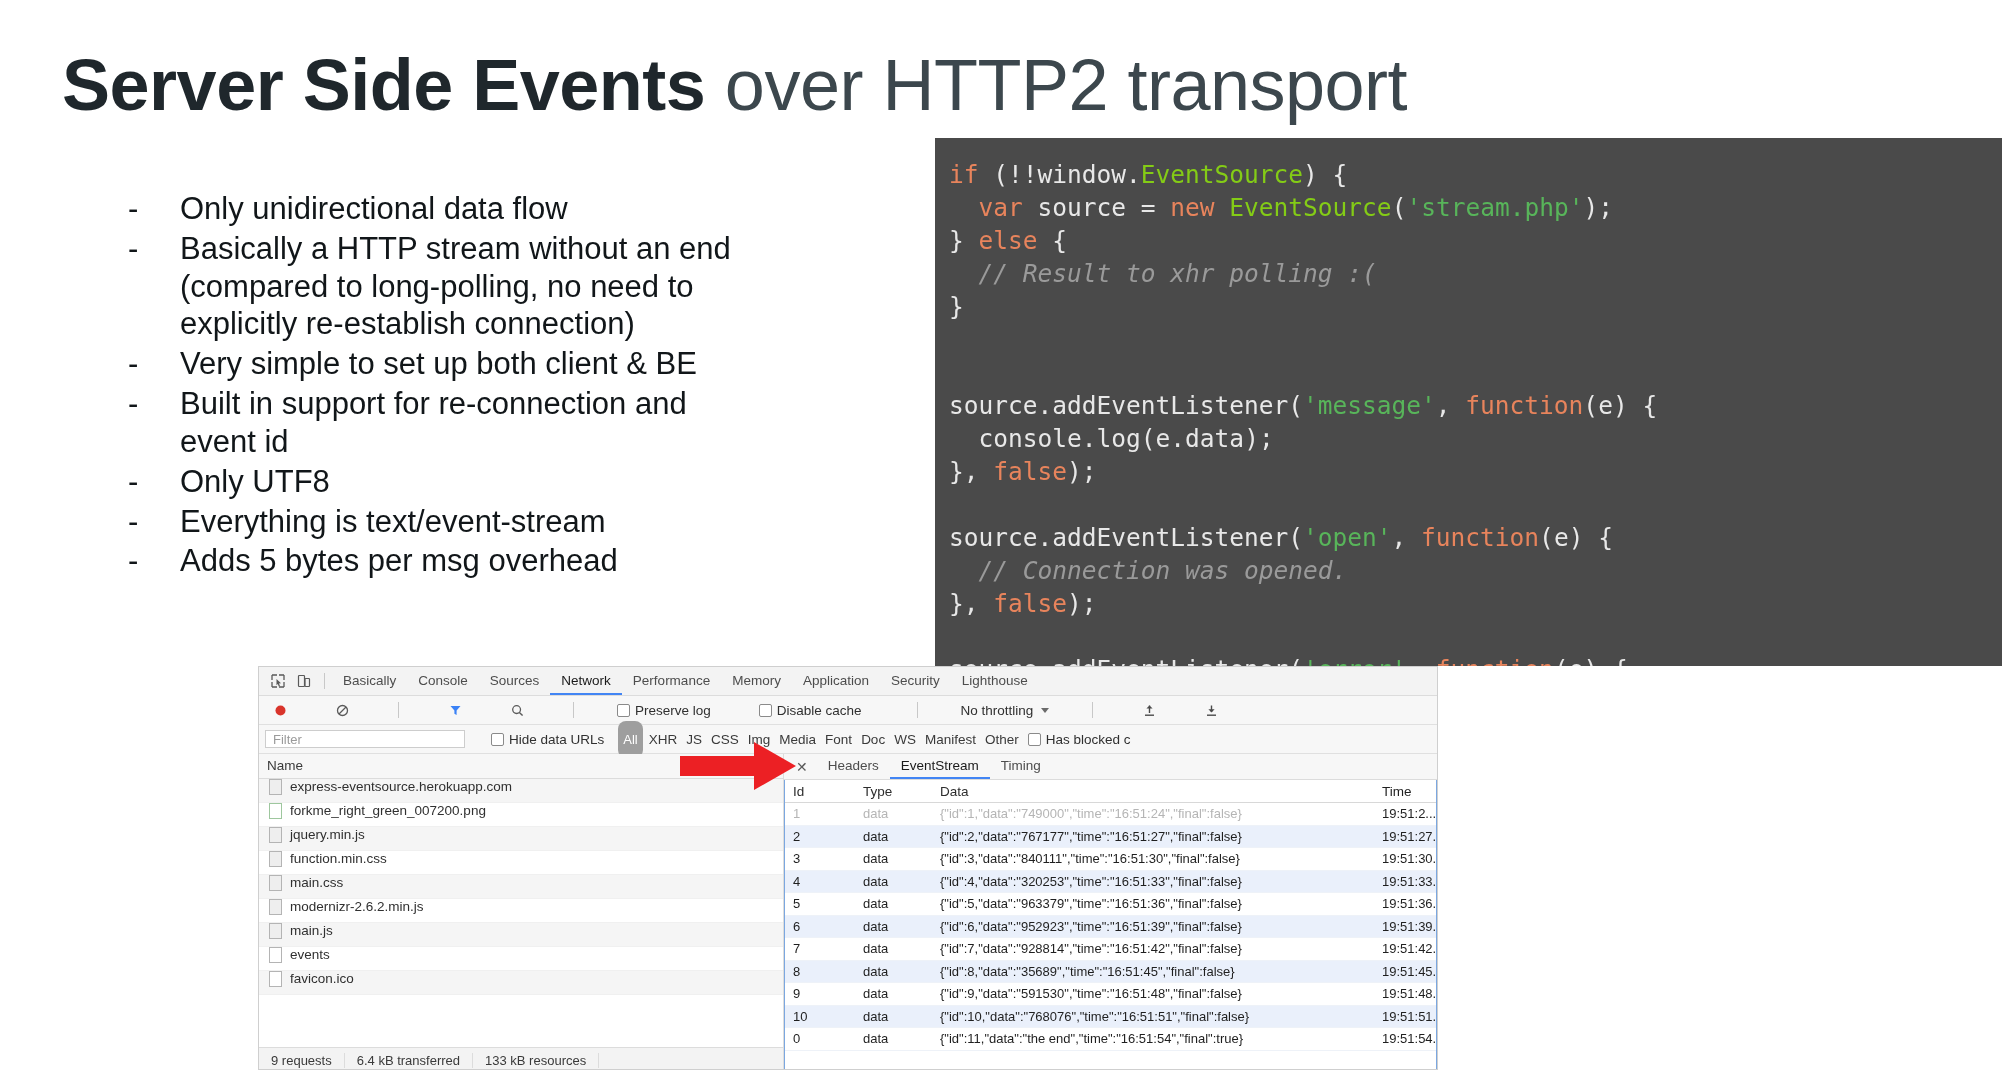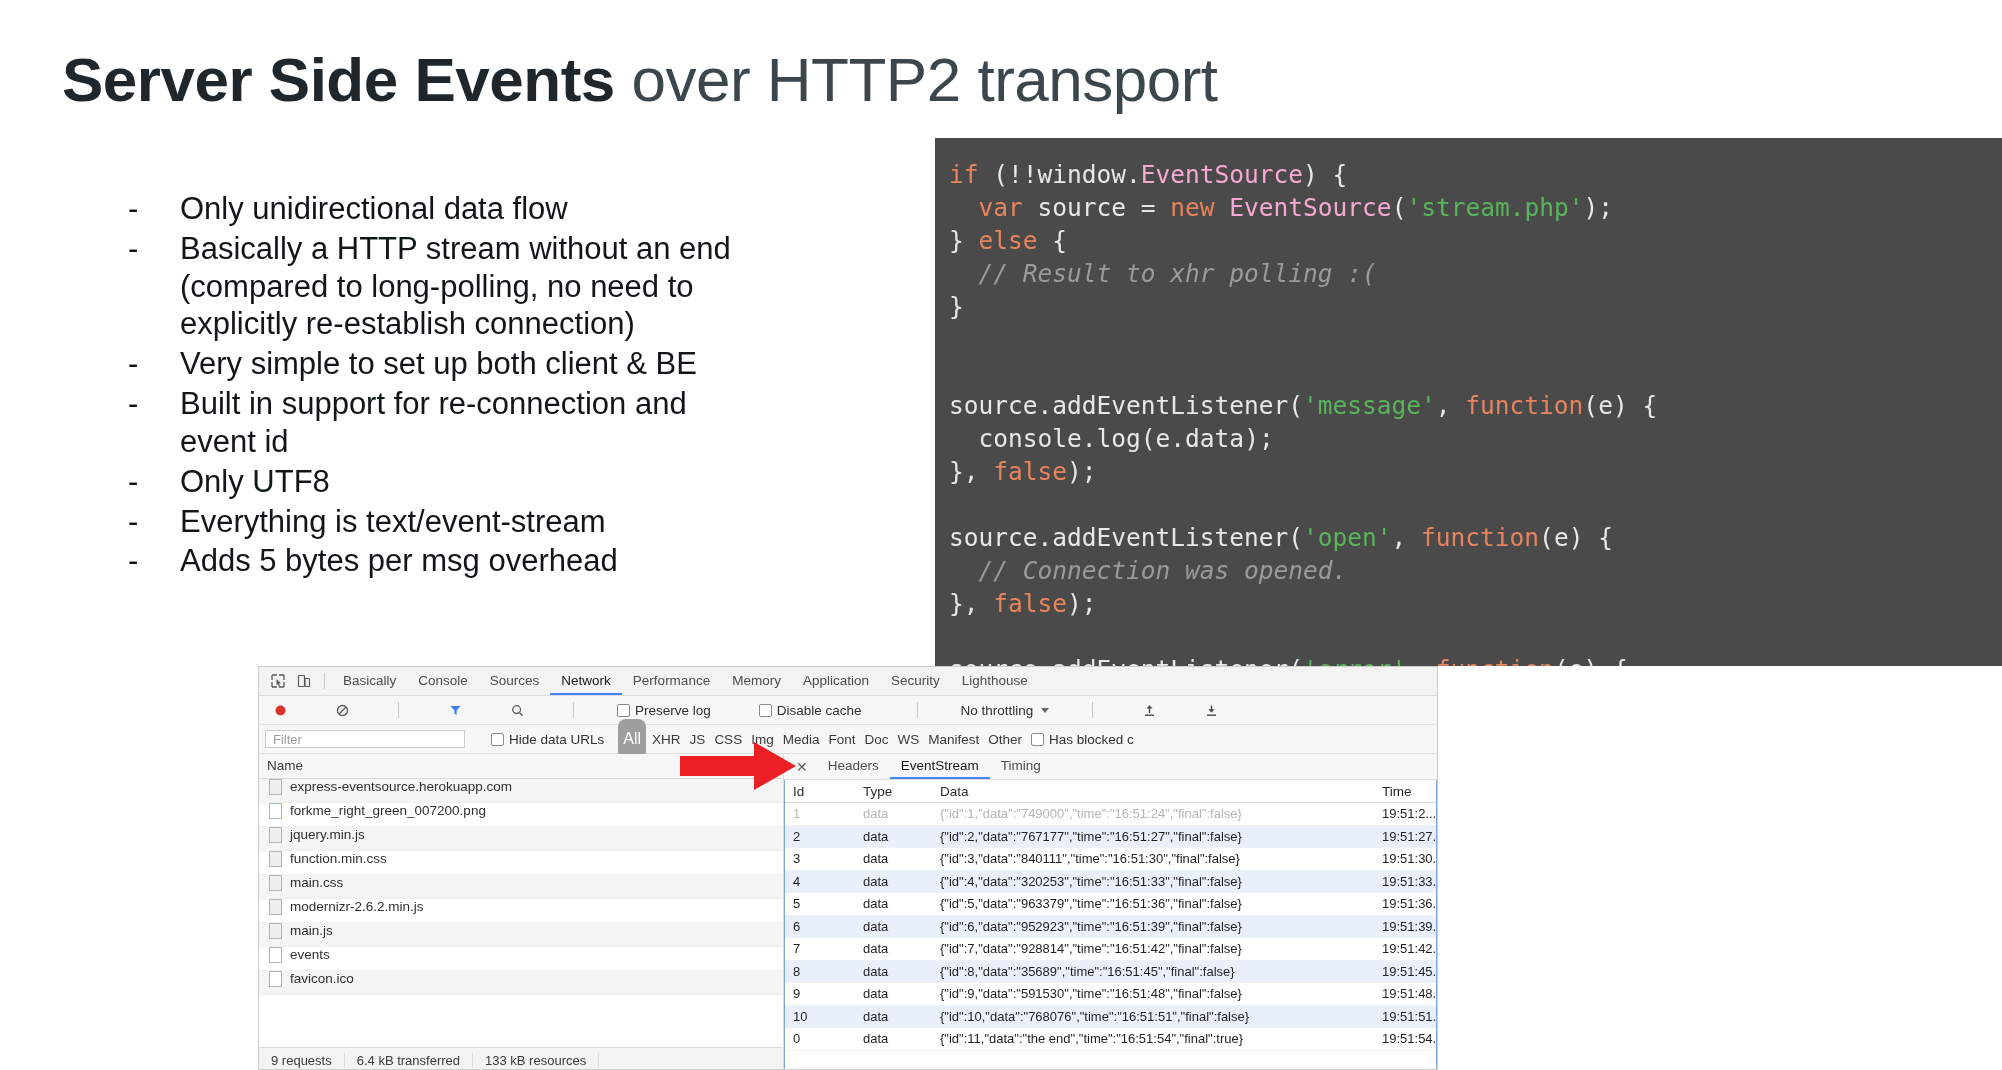--- a/index.html
+++ b/index.html
@@ -14,21 +14,21 @@
     overflow: hidden;
     font-family: "Liberation Sans", sans-serif;
     color: #20262b;
   }
 
   
   #slide-title {
     position: absolute;
     left: 62px;
     top: 44px;
-    font-size: 62px;
+    font-size: 72px;
     line-height: 1.15;
     letter-spacing: -0.5px;
     white-space: nowrap;
     color: #1f272c;
   }
   #slide-title .bold { font-weight: bold; }
   #slide-title .light { font-weight: normal; color: #3c474d; }
 
   
   #bullets {
@@ -71,21 +71,21 @@
   #code-pre {
     margin: 0;
     font-family: "DejaVu Sans Mono", "Liberation Mono", monospace;
     font-size: 24.5px;
     line-height: 33px;
     color: #e8e8e8;
     white-space: pre;
     letter-spacing: 0px;
   }
   .tok-kw   { color: #e8845c; }   
-  .tok-cls  { color: #f9a8d4; }   
+  .tok-cls  { color: #84cc16; }   
   .tok-str  { color: #58b55a; }   
   .tok-com  { color: #9a9a9a; font-style: italic; }
   .tok-pl   { color: #e8e8e8; }
 
   
   #devtools {
     position: absolute;
     left: 258px;
     top: 666px;
     width: 1180px;
@@ -181,21 +181,21 @@
     padding: 0 7px;
     line-height: 18px;
     box-sizing: border-box;
   }
   .dt-pill {
     background: #9e9e9e;
     color: #fff;
     border-radius: 8px;
     padding: 11px 5px;
     margin: 0 6px 0 2px;
-    font-size: 16px;
+    font-size: 13px;
   }
   .dt-ftype {
     margin-right: 9px;
     white-space: nowrap;
     color: #3a3a3a;
   }
 
   .dt-body {
     display: flex;
     height: 318px;

